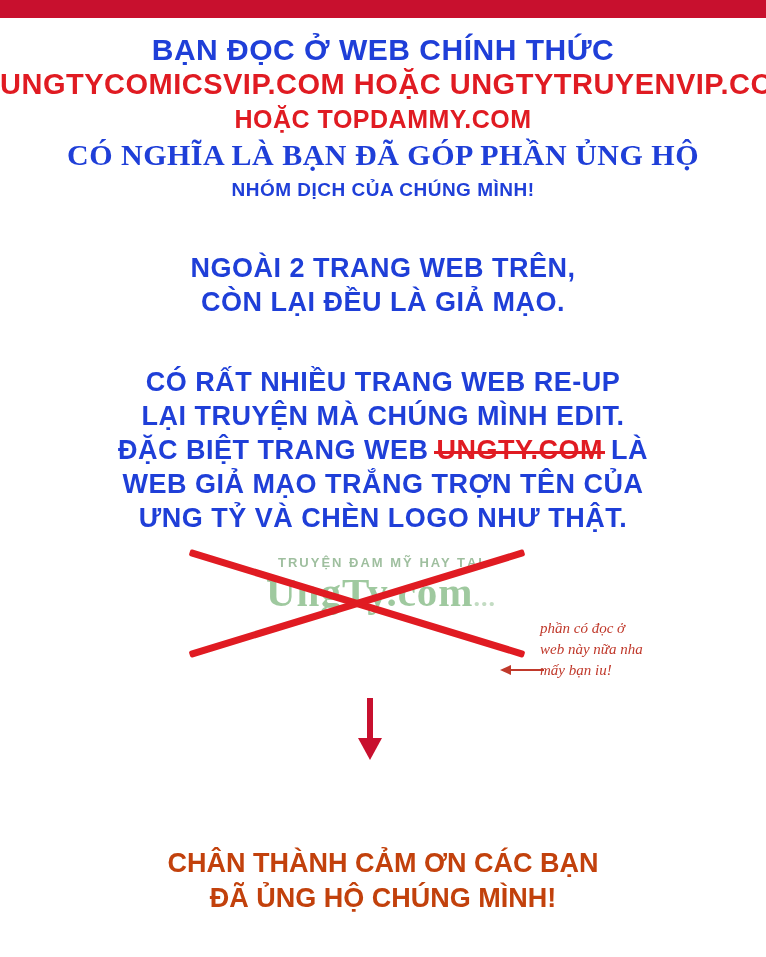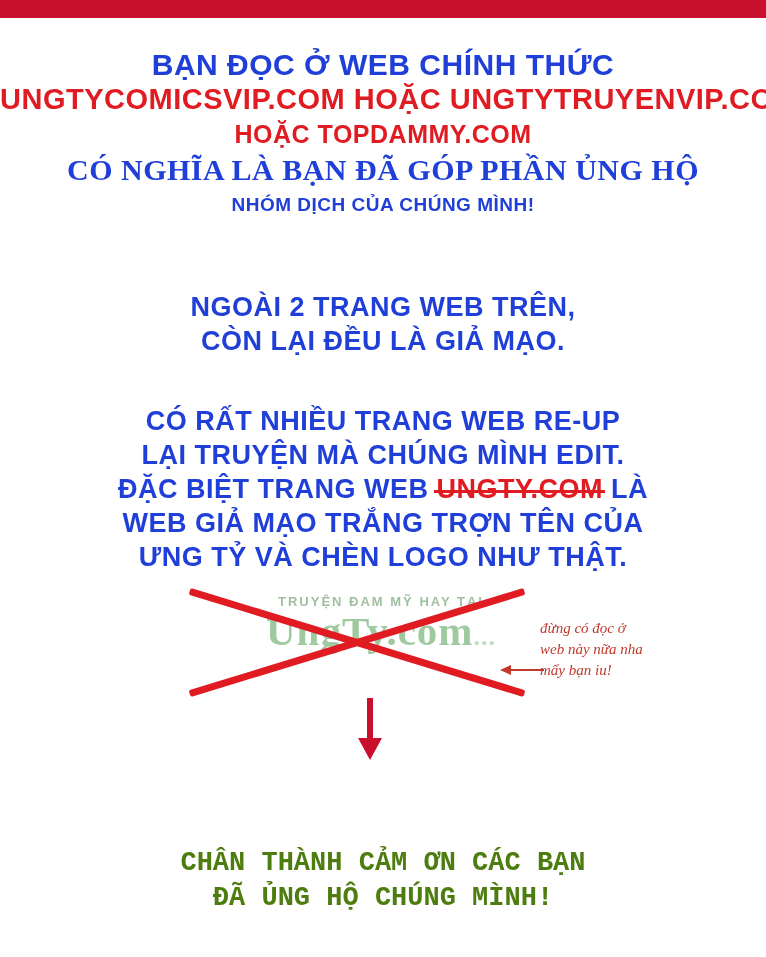--- a/index.html
+++ b/index.html
@@ -30,21 +30,21 @@
     text-align: center;
     letter-spacing: 0.5px;
   }
   .line {
     display: block;
     white-space: nowrap;
   }
 
   
   .notice {
-    padding-top: 29px;
+    padding-top: 14px;
   }
   .notice .line {
     font-size: 29px;
     font-weight: bold;
     line-height: 35px;
     text-transform: uppercase;
   }
   .red { color: #e01b22; }
   .blue { color: #1f3fd8; }
   .notice .l1 { font-size: 30px; }
@@ -57,21 +57,21 @@
   .para {
     color: #1f3fd8;
     text-align: center;
     font-weight: bold;
     text-transform: uppercase;
   }
   .para .line {
     font-size: 27px;
     line-height: 34px;
   }
-  .para-1 { margin-top: 68px; }
+  .para-1 { margin-top: 44px; }
   .para-2 { margin-top: 46px; }
 
   .strike-wrap {
     position: relative;
     display: inline-block;
   }
   .strike-wrap::after {
     content: "";
     position: absolute;
     left: -2px;
@@ -172,25 +172,24 @@
     font-weight: bold;
     letter-spacing: 1px;
   }
 
   
   .thanks {
     position: absolute;
     left: 0;
     right: 0;
     top: 828px;
-    color: #4d7c0f;
-    text-align: center;
-    font-weight: bold;
-    text-transform: uppercase;
-    font-family: Liberation Mono, monospace;
+    color: #c2410c;
+    text-align: center;
+    font-weight: bold;
+    text-transform: uppercase;
   }
   .thanks .line {
     font-size: 27px;
     line-height: 35px;
   }
 </style>
 </head>
 <body>
 
 <div class="top-band"></div>
@@ -228,21 +227,21 @@
       <span class="b"></span>
     </div>
   </div>
 
   <svg class="arrow-small" viewBox="0 0 44 14">
     <line x1="44" y1="7" x2="8" y2="7" stroke="#c0392b" stroke-width="2"></line>
     <polygon points="0,7 11,2 11,12" fill="#c0392b"></polygon>
   </svg>
 
   <div class="handnote">
-    <div>đừng có đọc ở</div>
+    <div>phần có đọc ở</div>
     <div>web này nữa nha</div>
     <div>mấy bạn iu!</div>
   </div>
 
   <svg class="arrow-down" viewBox="0 0 24 62">
     <line x1="12" y1="0" x2="12" y2="44" stroke="#c8102e" stroke-width="6"></line>
     <polygon points="12,62 0,40 24,40" fill="#c8102e"></polygon>
   </svg>
 
 

